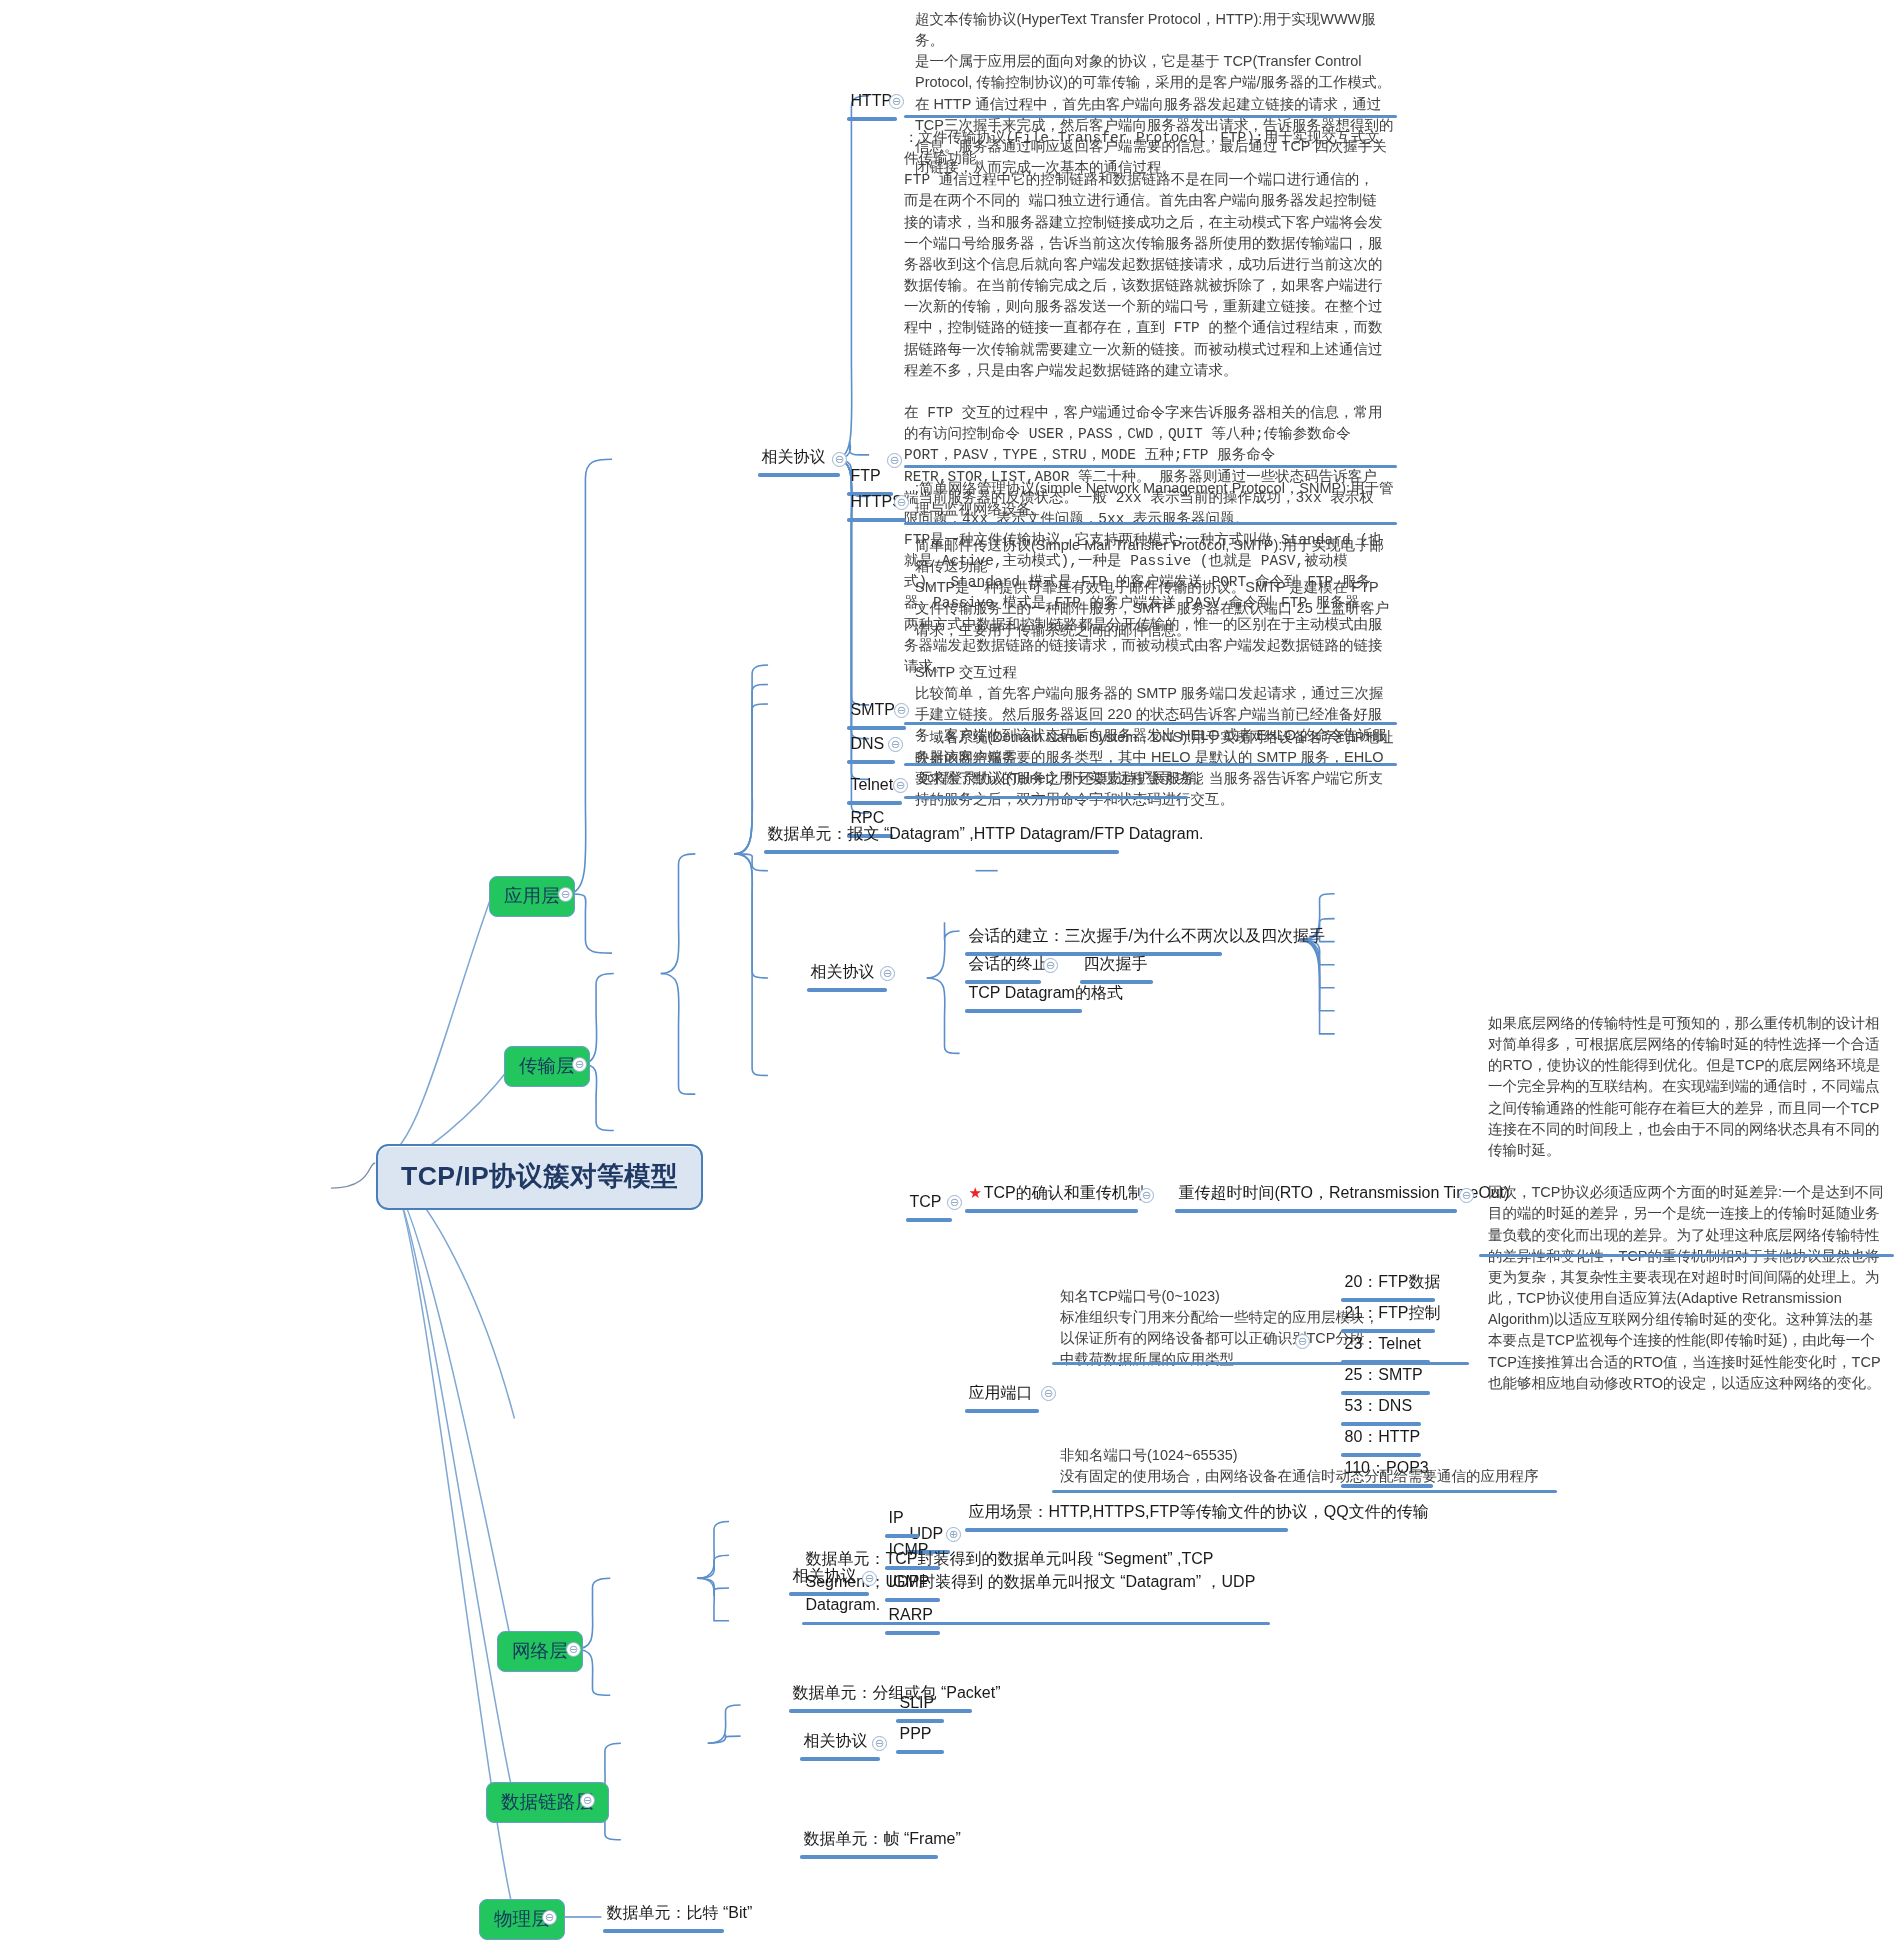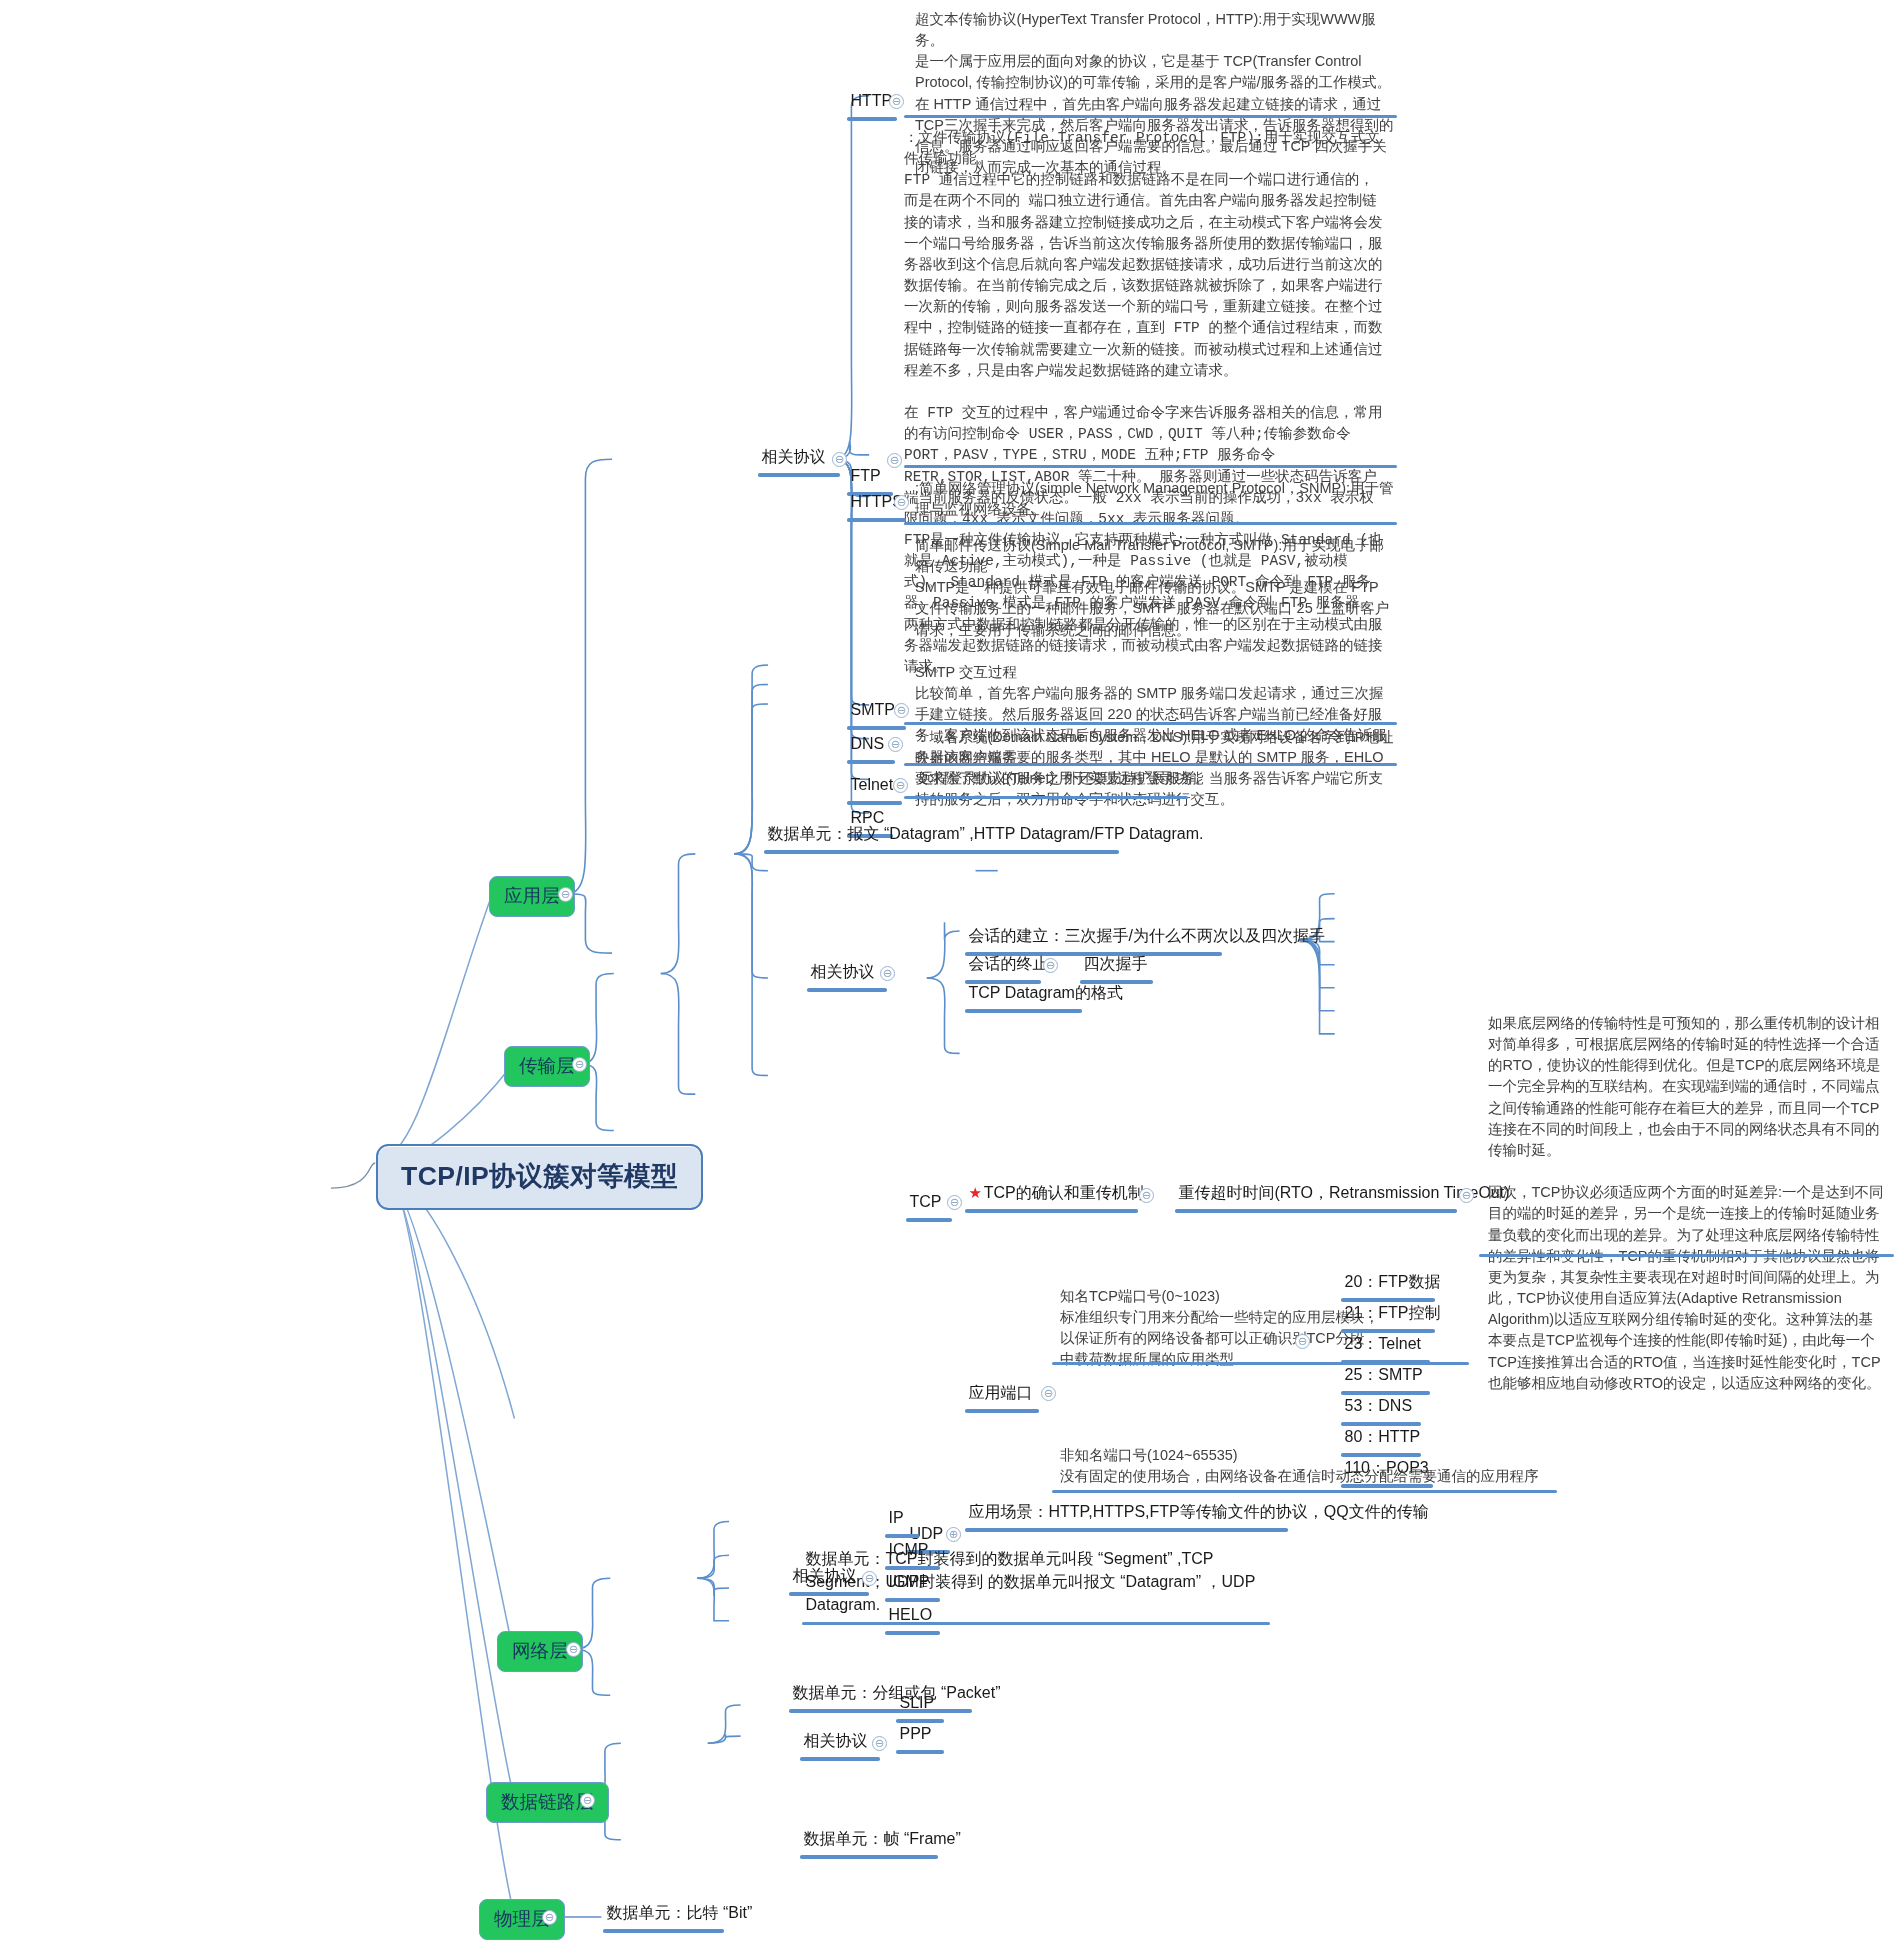--- a/index.html
+++ b/index.html
@@ -388,21 +388,21 @@
 </div>
 <div class="node" style="left:885px; top:1536px;">
   <div class="tnode">ICMP</div>
   <div class="bar" style="width:55px;"></div>
 </div>
 <div class="node" style="left:885px; top:1568px;">
   <div class="tnode">IGMP</div>
   <div class="bar" style="width:55px;"></div>
 </div>
 <div class="node" style="left:885px; top:1601px;">
-  <div class="tnode">HELO</div>
+  <div class="tnode">RARP</div>
   <div class="bar" style="width:55px;"></div>
 </div>
 
 <div class="node" style="left:789px; top:1679px;">
   <div class="tnode">数据单元：分组或包 “Packet”</div>
   <div class="bar" style="width:183px;"></div>
 </div>
 
 <div class="node" style="left:800px; top:1727px;">
   <div class="tnode">相关协议</div>

